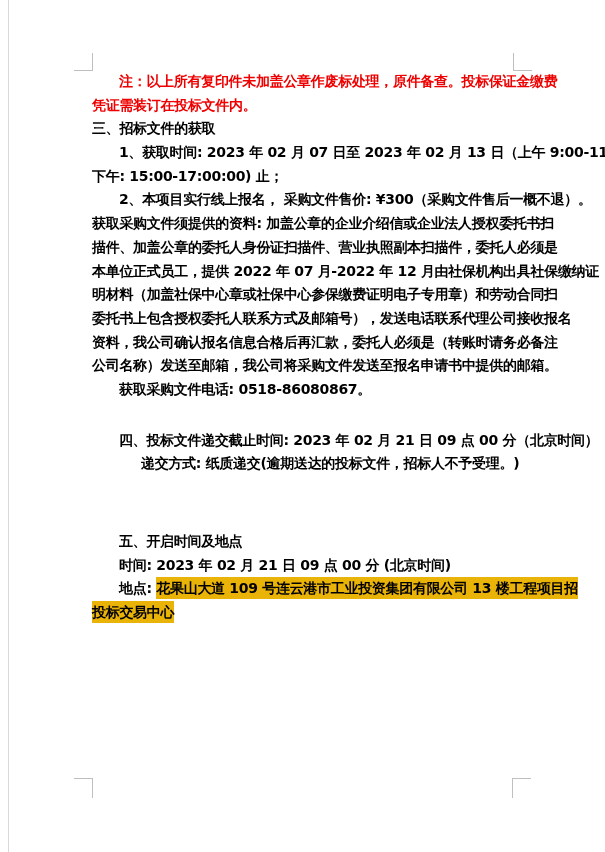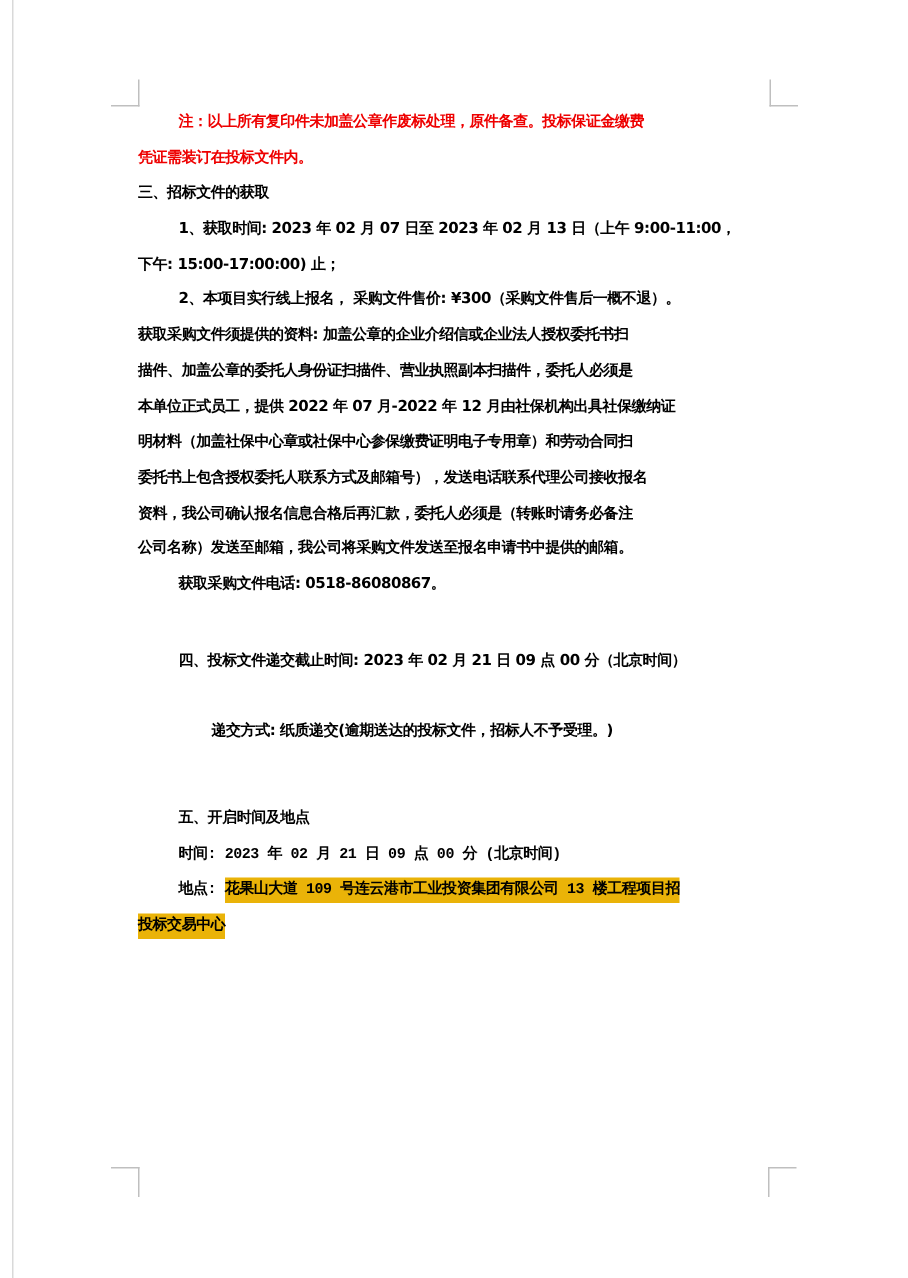--- a/index.html
+++ b/index.html
@@ -18,28 +18,28 @@
   .crop-tl { left: 74px; top: 53px;  width: 18px; height: 17px;
              border-right: 1px solid #bfbfbf; border-bottom: 1px solid #bfbfbf; }
   .crop-tr { left: 513px; top: 53px; width: 18px; height: 17px;
              border-left: 1px solid #bfbfbf; border-bottom: 1px solid #bfbfbf; }
   .crop-bl { left: 74px; top: 778px; width: 18px; height: 19px;
              border-right: 1px solid #bfbfbf; border-top: 1px solid #bfbfbf; }
   .crop-br { left: 512px; top: 778px; width: 18px; height: 19px;
              border-left: 1px solid #bfbfbf; border-top: 1px solid #bfbfbf; }
   .content {
     position: absolute; left: 92px; top: 70px; width: 446px;
-    font-size: 10px; font-weight: 700; color: #000000;
+    font-size: 14px; font-weight: 700; color: #000000;
     line-height: 23.7px; letter-spacing: -0.3px;
   }
   .block { margin: 0; }
   .line { white-space: nowrap; height: 23.7px; }
   .red { color: #ee0000; }
   .ind1 { padding-left: 27px; }
-  .ind2 { padding-left: 49px; margin-top: 24px; }
+  .ind2 { padding-left: 49px; }
   .hl { background: #eab308; padding: 3px 0; }
   .squiggle {
     text-decoration: underline;
     text-decoration-style: wavy;
     text-decoration-color: #ff0000;
     text-decoration-thickness: 1px;
     text-underline-offset: 3px;
   }
 </style>
 </head>
@@ -68,19 +68,19 @@
       <div class="line">明材料（加盖社保中心章或社保中心参保缴费证明电子专用章）和劳动合同扫</div>
       <div class="line">委托书上包含授权委托人联系方式及邮箱号），发送电话联系代理公司接收报名</div>
       <div class="line">资料，我公司确认报名信息合格后再汇款，委托人必须是（转账时请务必备注</div>
       <div class="line">公司名称）发送至邮箱，我公司将采购文件发送至报名申请书中提供的邮箱。</div>
       <div class="line ind1">获取采购文件电话: 0518-86080867。</div>
     </div>
     <div class="block" style="margin-top: 27px;">
       <div class="line ind1">四、投标文件递交截止时间: 2023 年 02 月 21 日 09 点 00 分（北京时间）</div>
       <div class="line ind2">递交方式: 纸质递交(逾期送达的投标文件，招标人不予受理。)</div>
     </div>
-    <div class="block" style="margin-top: 35px; font-family: Liberation Mono, monospace;">
+    <div class="block" style="margin-top: 54px;">
       <div class="line ind1">五、开启时间及地点</div>
       <div class="line ind1">时间: 2023 年 02 月 21 日 09 点 00 分 (北京时间)</div>
       <div class="line ind1"><span class="">地点: </span><span class="hl ">花果山大道 109 号连云港市工业投资集团有限公司 13 楼工程项目招</span></div>
       <div class="line"><span class="hl ">投标交易中心</span></div>
     </div>
   </div>
 
 </body></html>

